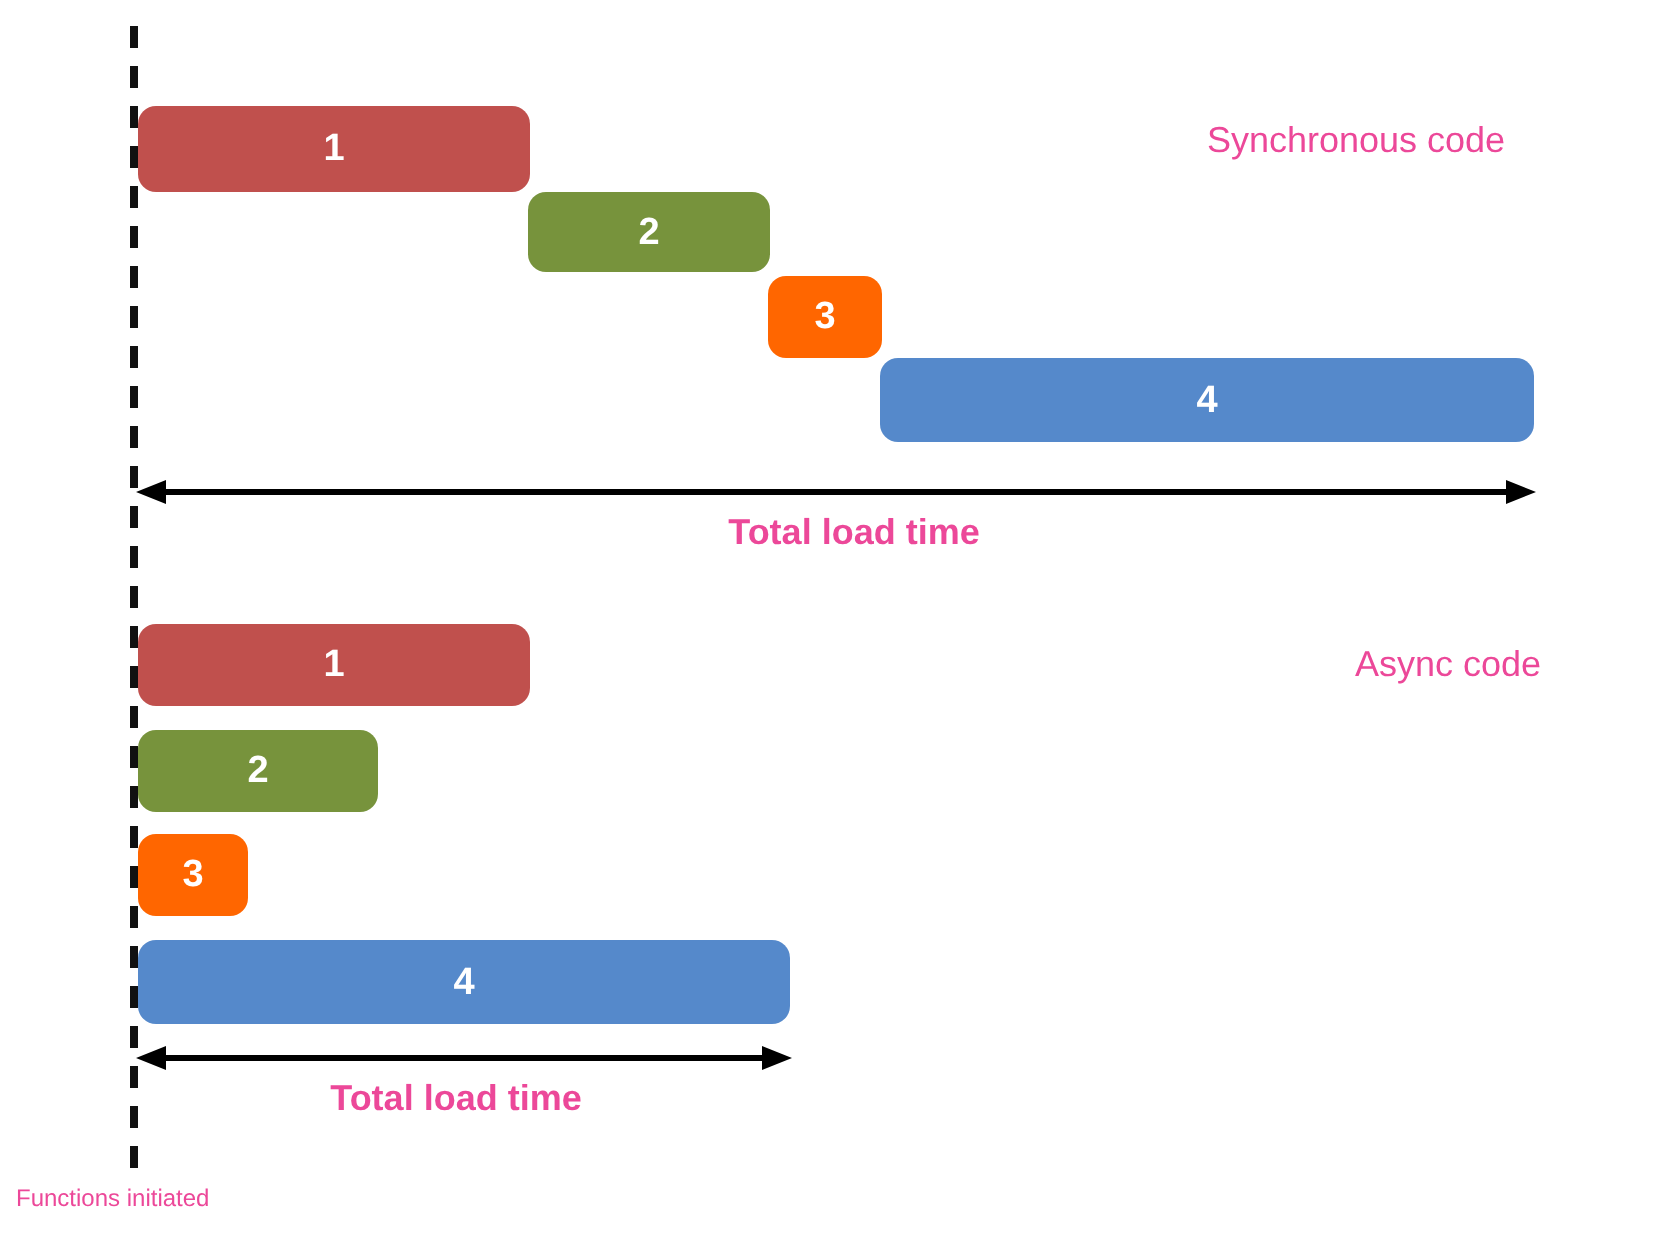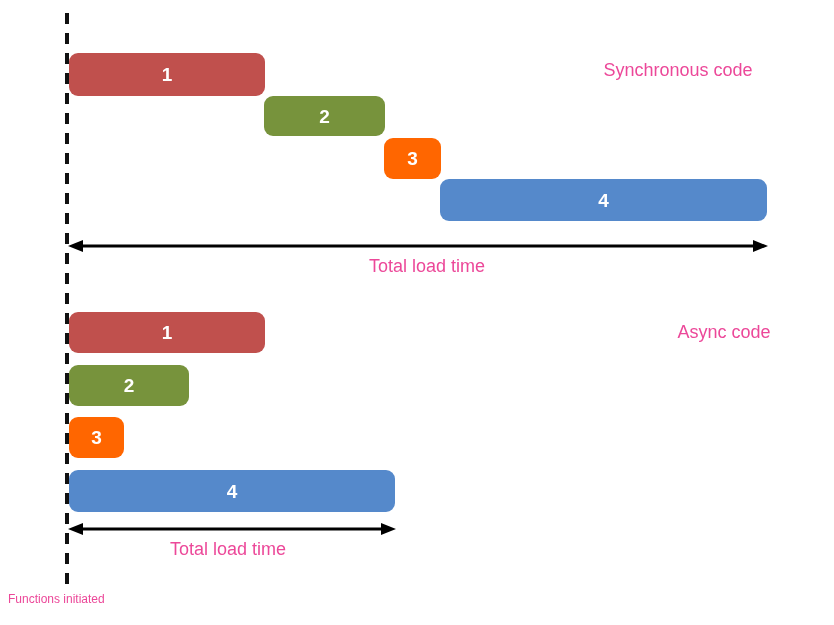--- a/index.html
+++ b/index.html
@@ -36,20 +36,21 @@
   }
   .section-title {
     font-size: 18px;
     width: 220px;
     text-align: center;
   }
   .arrow-label {
     font-size: 18px;
     width: 220px;
     text-align: center;
+    font-weight: bold;
   }
   .sync-title   { left: 568px; top: 60px;  }
   .async-title  { left: 614px; top: 322px; text-align: center; }
   .sync-arrow-label  { left: 317px; top: 256px; }
   .async-arrow-label { left: 118px; top: 539px; }
   .baseline-label { left: 8px; top: 592px; font-size: 12px; text-align: center; }
   #arrows-layer { position: absolute; left: 0; top: 0; }
 </style>
 </head>
 <body>

